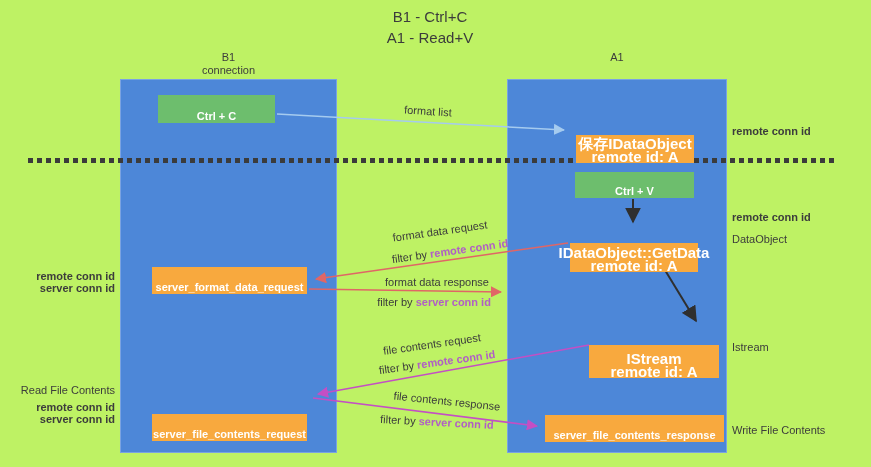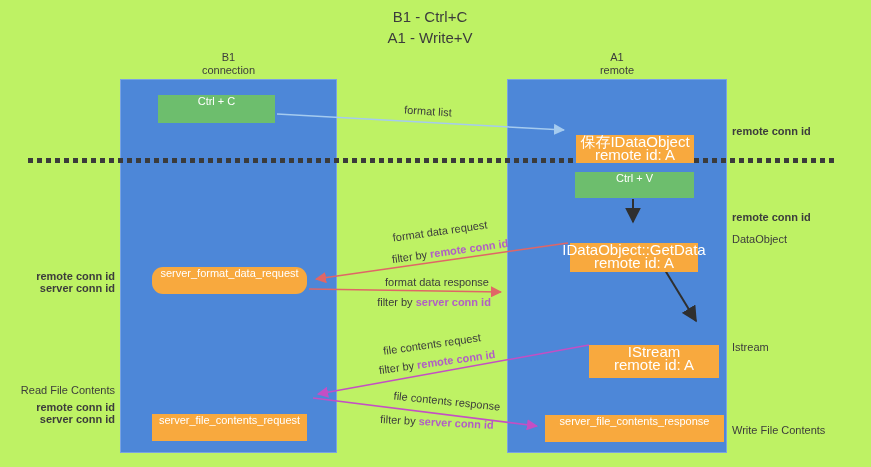--- a/index.html
+++ b/index.html
@@ -13,32 +13,32 @@
   .lane-header.left{left:120px;width:217px;top:51px;}
   .lane-header.right{left:507px;width:220px;top:51px;}
 
   .lane{position:absolute;top:79px;height:374px;background:#4d87d8;border:1px solid #7aa3e2;box-sizing:border-box;}
   .lane.left{left:120px;width:217px;}
   .lane.right{left:507px;width:220px;}
 
   .dashline{position:absolute;left:28px;top:158px;width:806px;height:5px;
     background:repeating-linear-gradient(90deg,#3b3b3b 0 5px,transparent 5px 9px);}
 
-  .node{position:absolute;display:flex;flex-direction:column;align-items:center;justify-content:flex-start;
-        color:#fff;text-align:center;box-sizing:border-box;}
+  .node{position:absolute;display:flex;flex-direction:column;align-items:center;justify-content:flex-end;
+        color:#fff;text-align:center;box-sizing:border-box;font-weight:bold;}
   .node .l1,.node .l2{line-height:13px;}
   .green{background:#6dbe6d;font-size:11px;}
   .orange{background:#f8a93e;font-size:11px;}
   .orange.two{font-size:15px;margin-top:16px;}
 
   .n-ctrlc{left:158px;top:95px;width:117px;height:28px;}
   .n-save{left:576px;top:119px;width:118px;height:28px;}
   .n-ctrlv{left:575px;top:172px;width:119px;height:26px;}
   .n-getdata{left:570px;top:227px;width:128px;height:29px;}
-  .n-sfdreq{left:152px;top:267px;width:155px;height:27px;border-radius:11px;}
+  .n-sfdreq{left:152px;top:267px;width:155px;height:27px;}
   .n-sfdresp{left:510px;top:282px;width:156px;height:24px;}
   .n-istream{left:589px;top:329px;width:130px;height:33px;}
   .n-sfcreq{left:152px;top:382px;width:155px;height:27px;margin-top:32px;}
   .n-sfcresp{left:545px;top:415px;width:179px;height:27px;}
 
   .mid-label{position:absolute;font-size:11px;color:#3c3c3c;white-space:nowrap;
              transform:translate(-50%,-50%);}
   .purple{color:#b05fc5;font-weight:bold;}
   .greentxt{color:#6ec06e;font-weight:bold;}
   .filter-prefix{margin-right:0.28em;}
@@ -49,30 +49,29 @@
 
   svg.overlay{position:absolute;left:0;top:0;pointer-events:none;}
 </style>
 </head>
 <body>
 
 <div id="canvas">
 
   <div class="title">
     <div>B1 - Ctrl+C</div>
-    <div>A1 - Write+V</div>
+    <div>A1 - Read+V</div>
   </div>
 
   <div class="lane-header left">
     <div>B1</div>
     <div>connection</div>
   </div>
   <div class="lane-header right">
     <div>A1</div>
-    <div>remote</div>
   </div>
 
   <div class="lane left"></div>
   <div class="lane right"></div>
 
   <div class="dashline"></div>
 
   <svg class="overlay" width="871" height="467" viewBox="0 0 871 467">
     <defs>
       <marker id="ab" viewBox="0 0 10 10" refX="9" refY="5" markerWidth="7.5" markerHeight="7.5" orient="auto">

